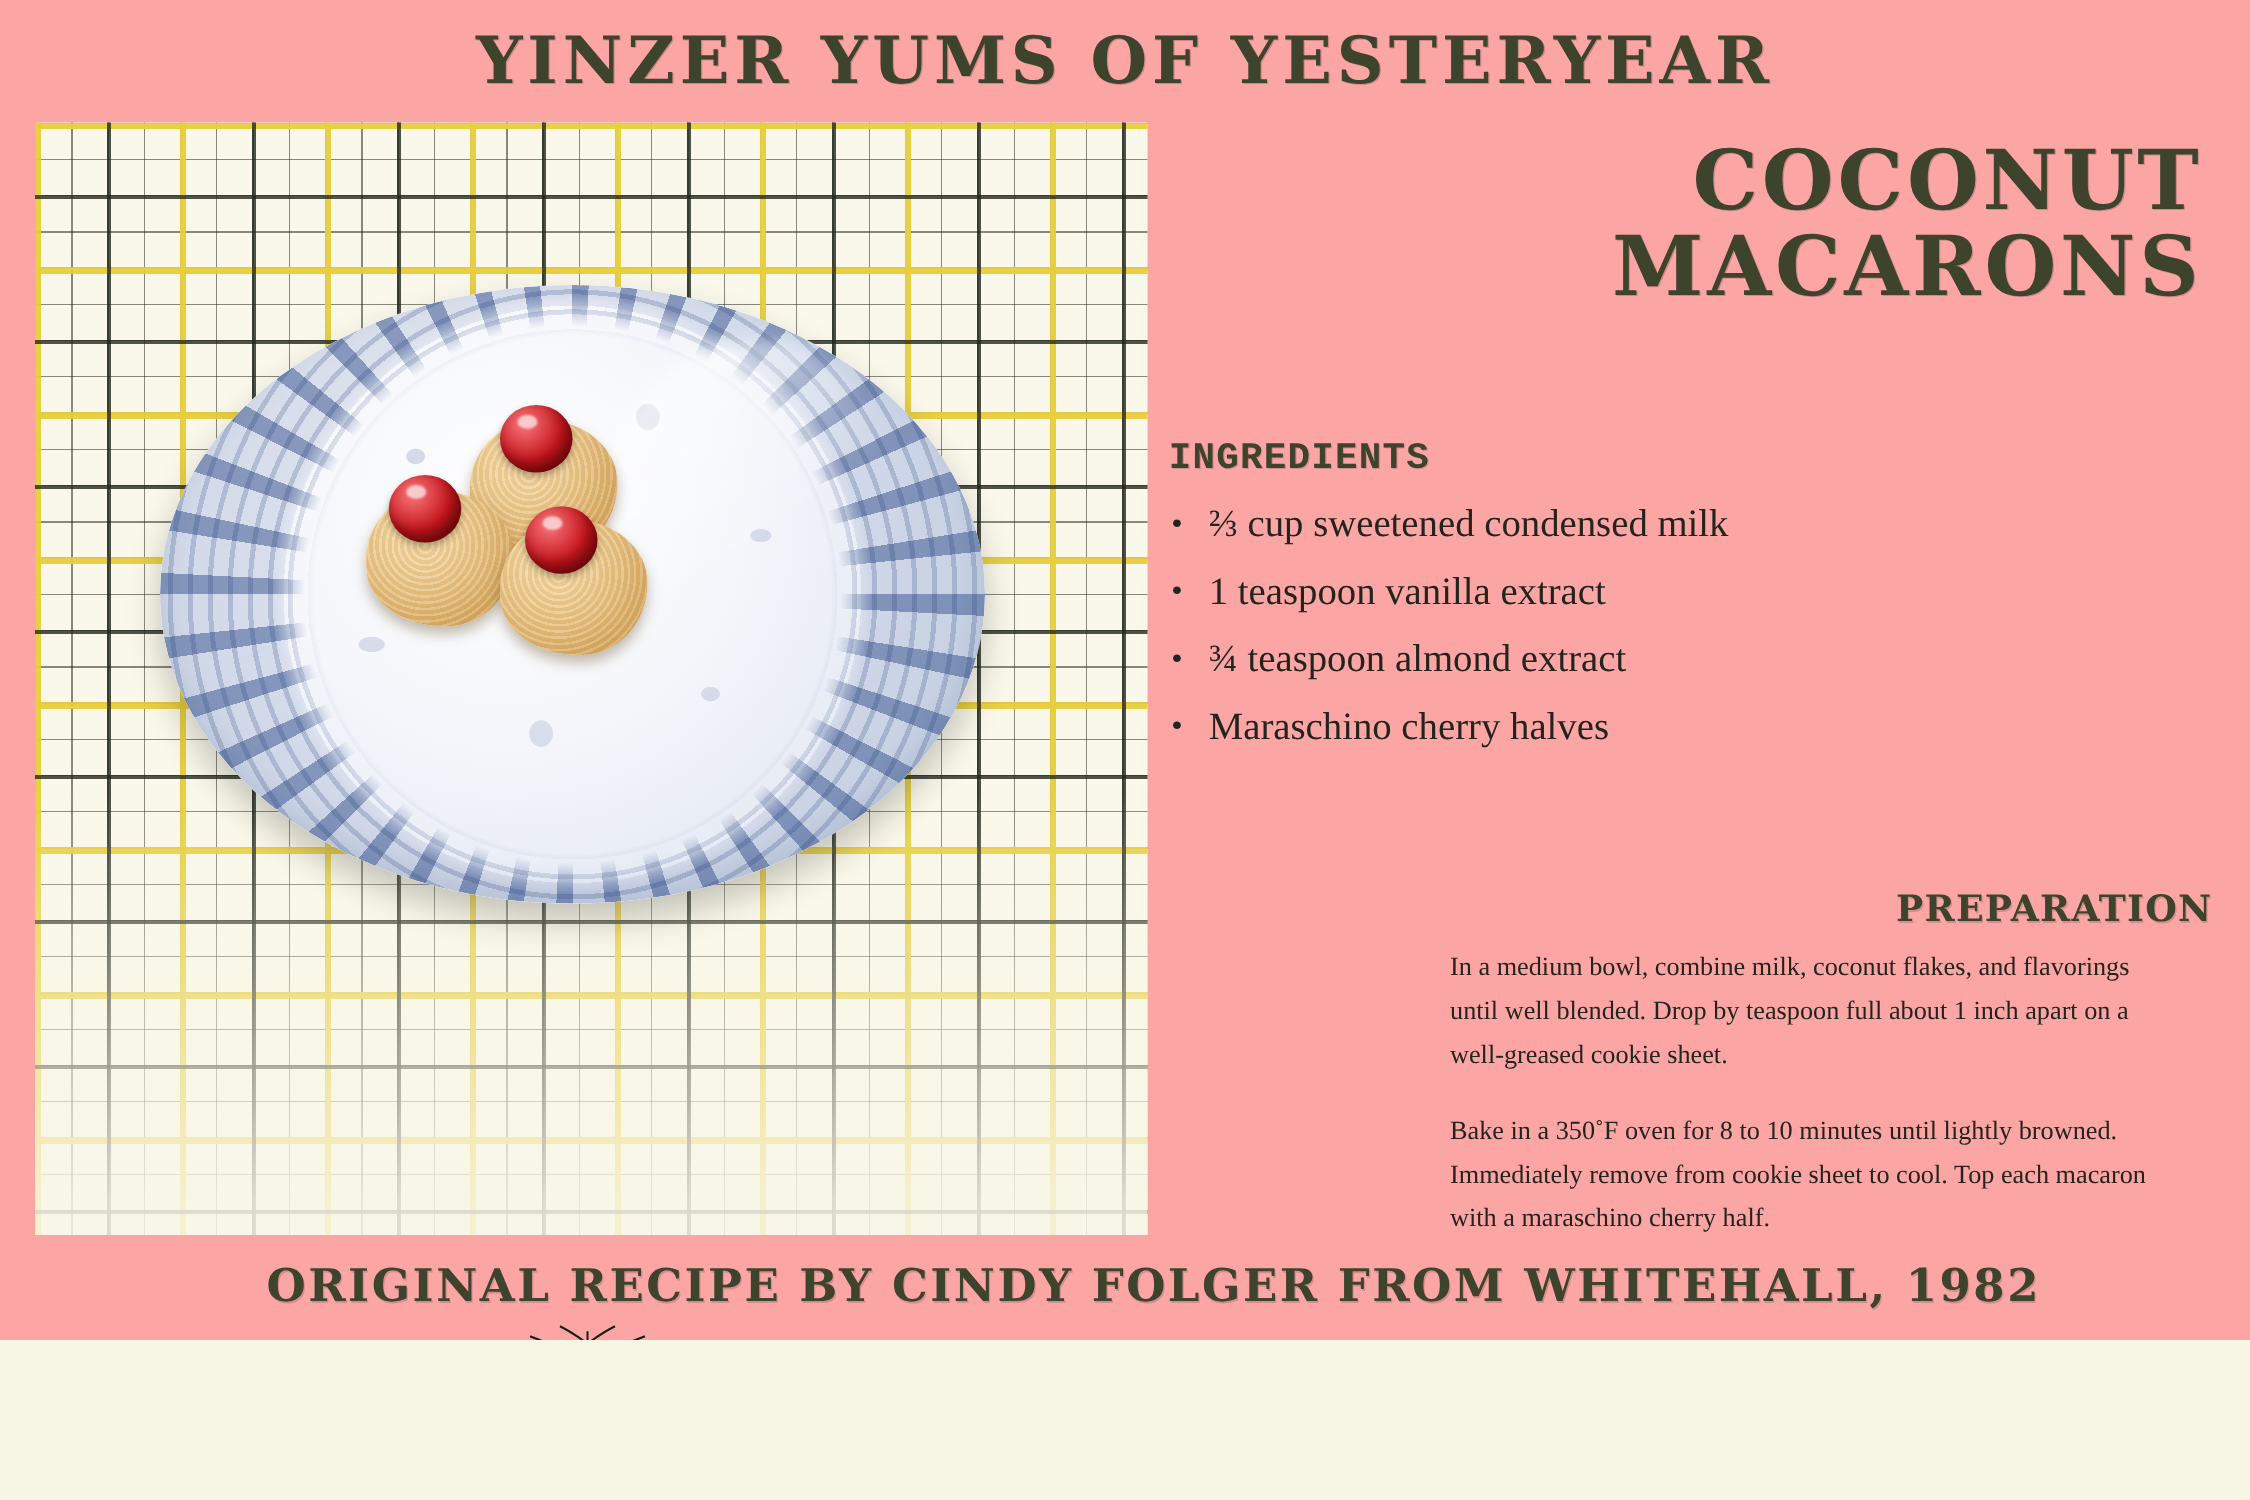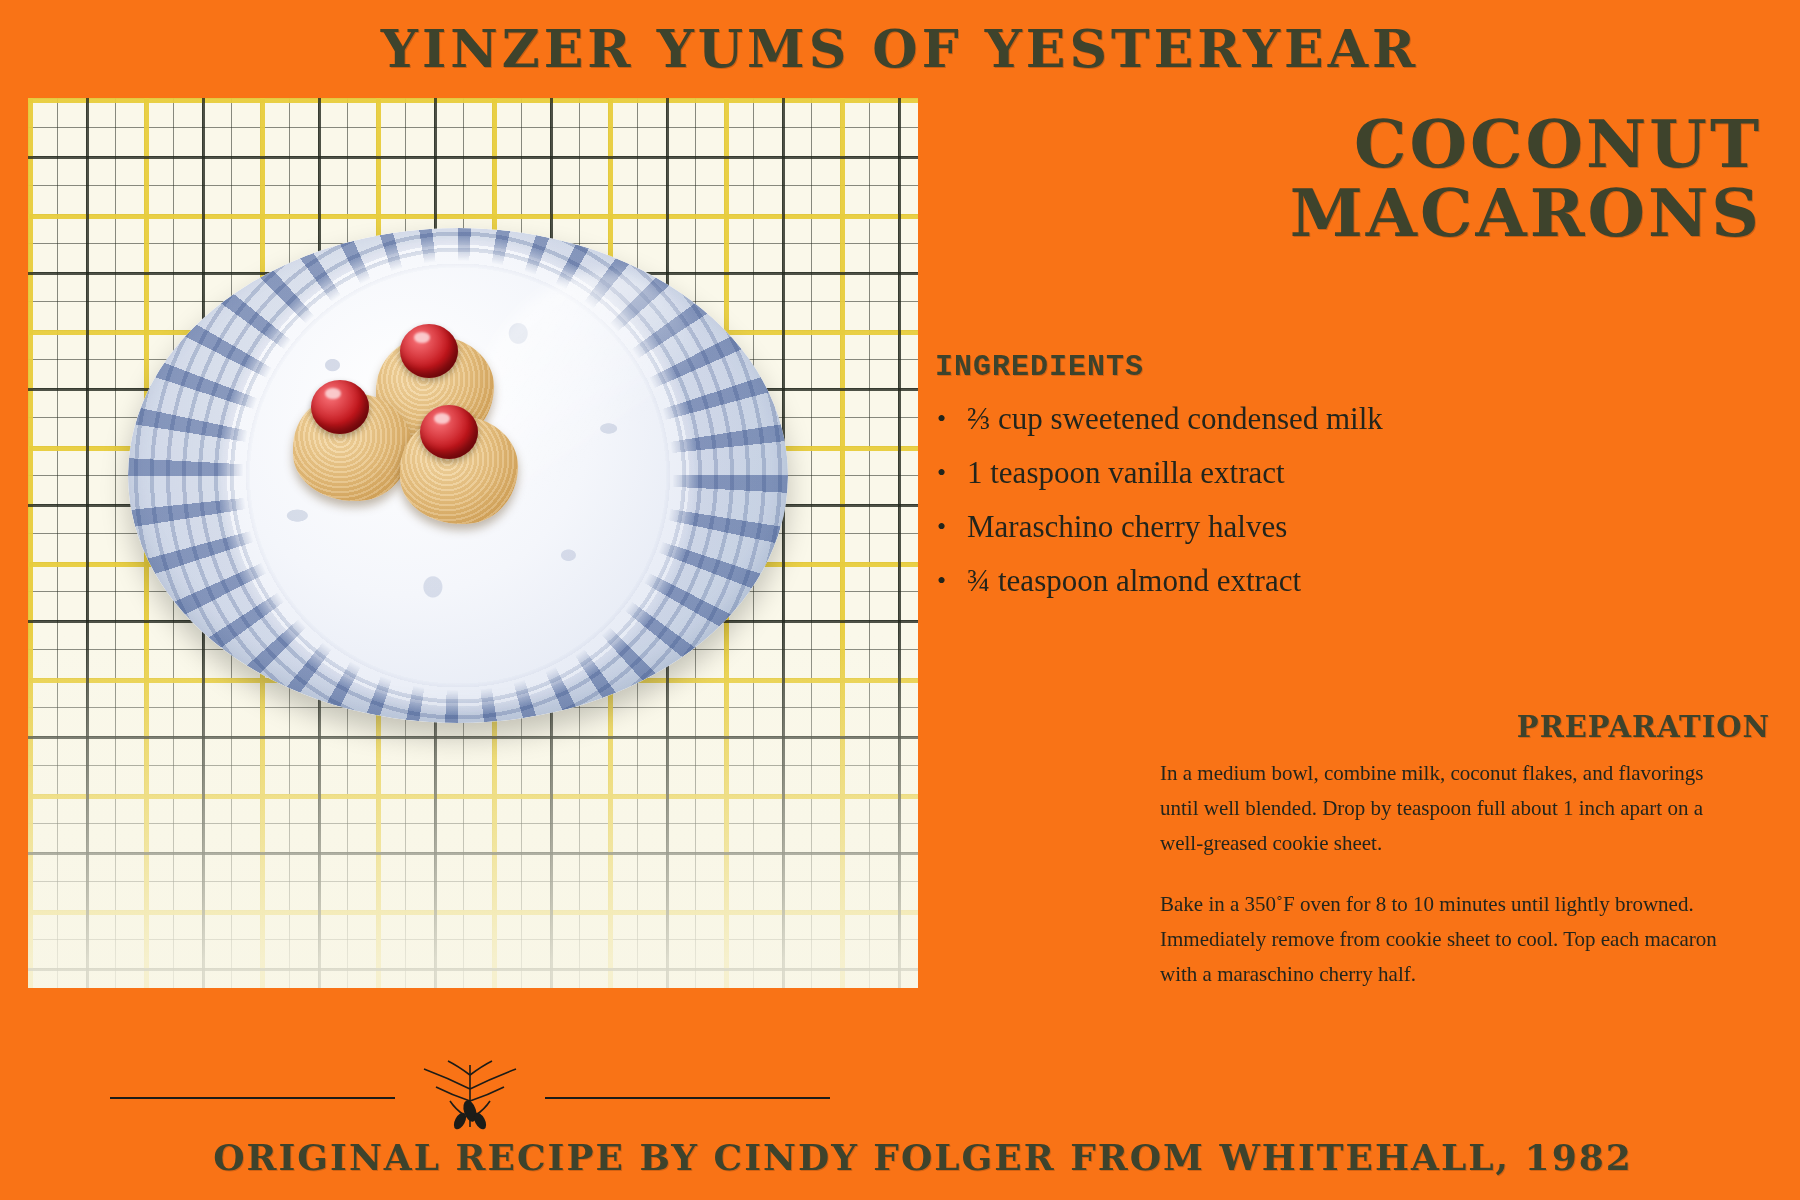--- a/index.html
+++ b/index.html
@@ -11,22 +11,22 @@
     height: 1200px;
     background: #f7f5e4;
     font-family: "Liberation Serif", serif;
     overflow: hidden;
     position: relative;
   }
 
   .page {
     position: relative;
     width: 1800px;
-    height: 1200px;
-    background: #f97316;
+    height: 1072px;
+    background: #fca5a5;
     overflow: hidden;
   }
 
   
   .main-title {
     position: absolute;
     top: 18px;
     left: 0;
     width: 1800px;
     text-align: center;
@@ -342,22 +342,22 @@
       <div class="macaron m3"></div>
       <div class="cherry c3"></div>
     </div>
   </div>
 
   <div class="ingredients-head">Ingredients</div>
 
   <ul class="ingredients">
     <li>⅔  cup sweetened condensed milk</li>
     <li>1 teaspoon vanilla extract</li>
+    <li>¾ teaspoon almond extract</li>
     <li>Maraschino cherry halves</li>
-    <li>¾ teaspoon almond extract</li>
   </ul>
 
   <div class="prep-head">Preparation</div>
 
   <div class="prep-body">
     <p>In a medium bowl, combine milk, coconut flakes, and flavorings until well blended. Drop by teaspoon full about 1 inch apart on a well-greased cookie sheet.</p>
     <p>Bake in a 350˚F oven for 8 to 10 minutes until lightly browned. Immediately remove from cookie sheet to cool. Top each macaron with a maraschino cherry half.</p>
   </div>
 
   <div class="divider">

